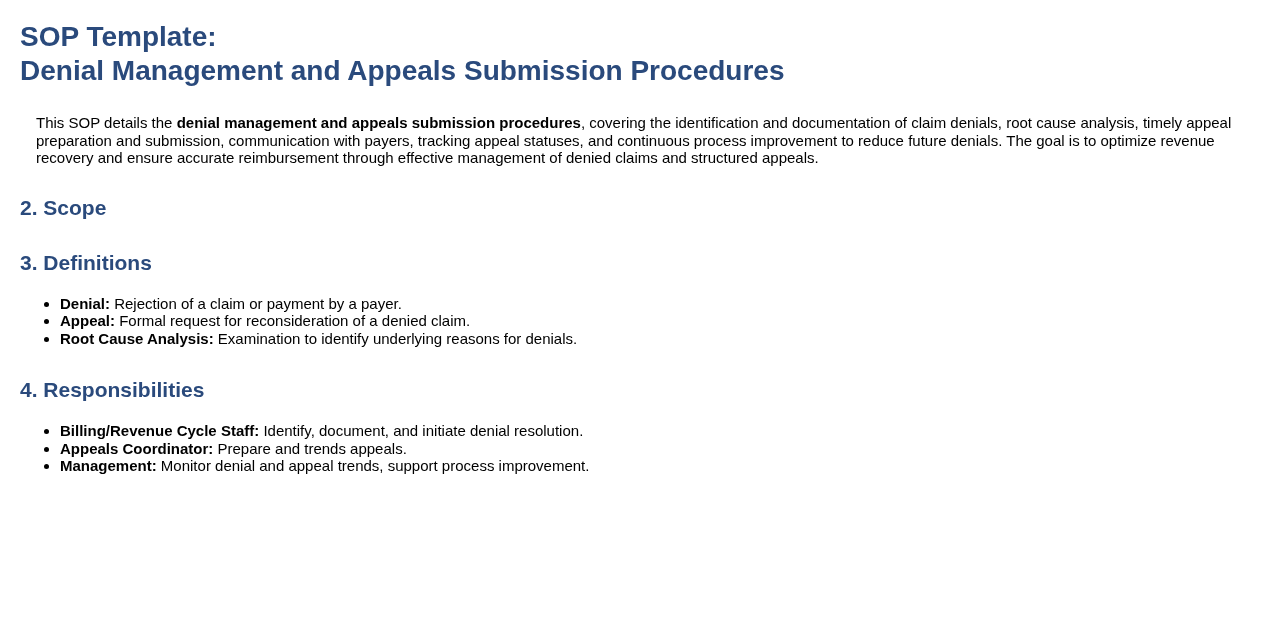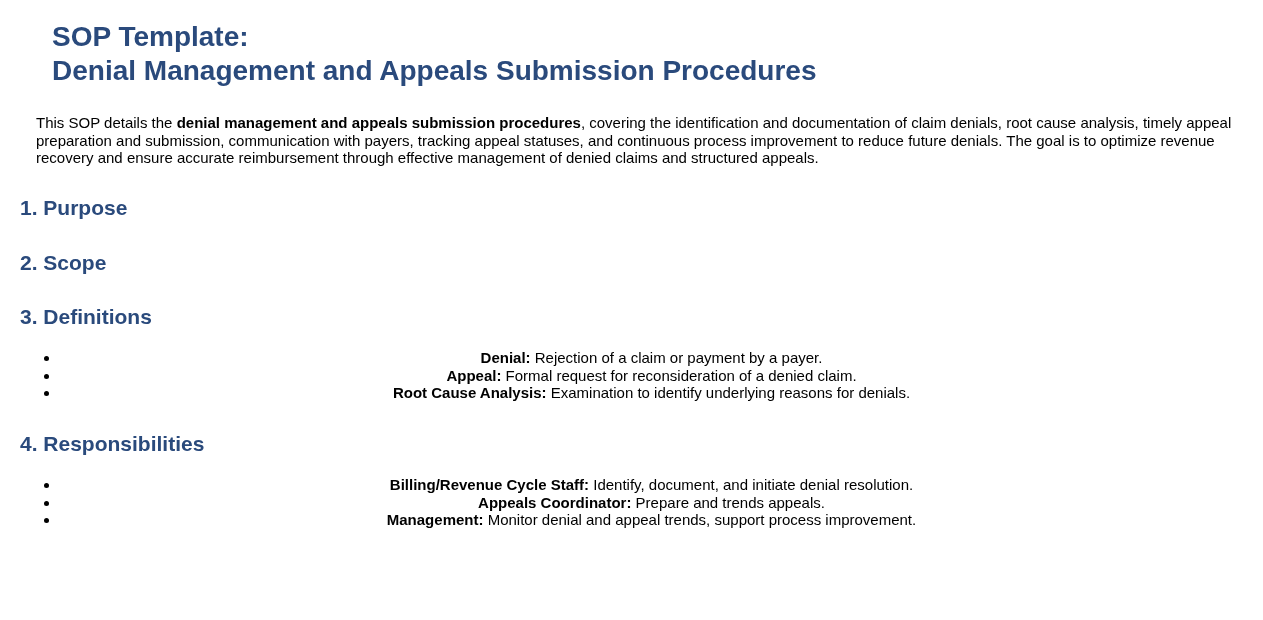--- a/index.html
+++ b/index.html
@@ -15,63 +15,61 @@
     min-height: 620px;
     padding: 0 20px 20px 20px;
   }
   h1.doc-title {
     color: #2a4a7c;
     font-size: 28px;
     font-weight: bold;
     line-height: 1.22;
     margin: 20px 0 0 0;
   }
-  .title-line { display: block; margin-left: 32px; }
+  .title-line { display: block; }
   p.intro {
     font-size: 15px;
     line-height: 1.16;
     margin: 26px 0 20px 16px;
   }
   h2.section-heading {
     color: #2a4a7c;
     font-size: 21px;
     font-weight: bold;
     margin: 30px 0 20px 0;
     line-height: 1.15;
   }
   p.section-paragraph {
     font-size: 15px;
     line-height: 1.16;
     margin: 20px 0;
   }
   ul.section-list {
     margin: 20px 0;
     padding-left: 40px;
-    text-align: center;
   }
   ul.section-list li {
     font-size: 15px;
     line-height: 1.18;
   }
   strong { font-weight: bold; }
 </style>
 </head>
 <body>
 
 <div class="page">
 
   <h1 class="doc-title">
     <span class="title-line">SOP Template:</span>
     <span class="title-line">Denial Management and Appeals Submission Procedures</span>
   </h1>
 
   <p class="intro"><span>This SOP details the </span><strong>denial management and appeals submission procedures</strong><span>, covering the identification and documentation of claim denials, root cause analysis, timely appeal preparation and submission, communication with payers, tracking appeal statuses, and continuous process improvement to reduce future denials. The goal is to optimize revenue recovery and ensure accurate reimbursement through effective management of denied claims and structured appeals.</span></p>
 
   <section>
-    <h2 class="section-heading">1. Purpose</h2>
   </section>
 
   <section>
     <h2 class="section-heading">2. Scope</h2>
   </section>
 
   <section>
     <h2 class="section-heading">3. Definitions</h2>
     <ul class="section-list">
       <li><strong>Denial:</strong><span> Rejection of a claim or payment by a payer.</span></li>

